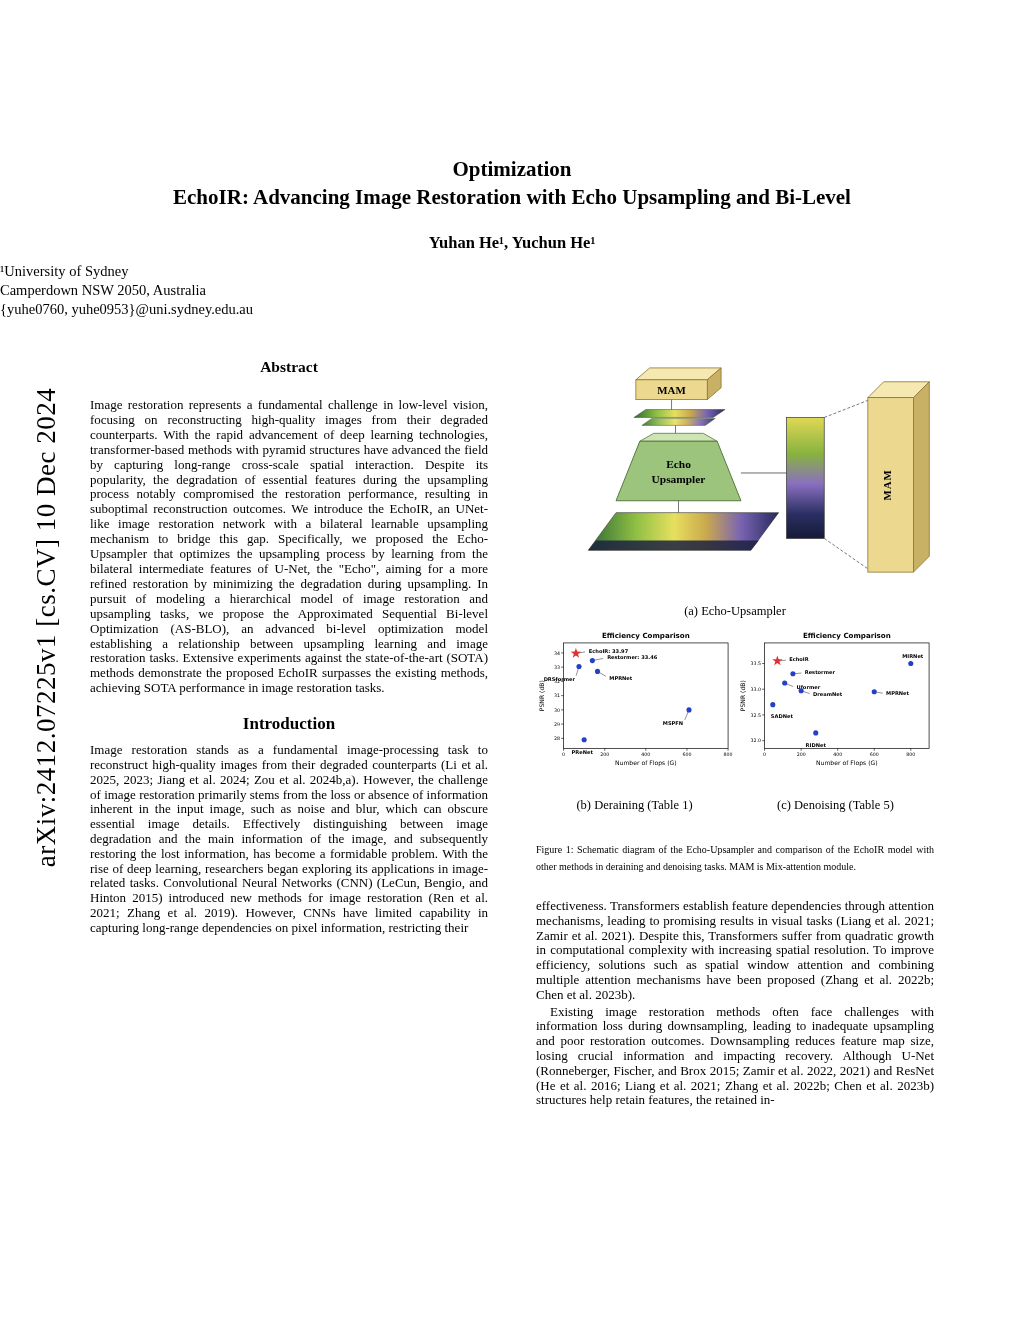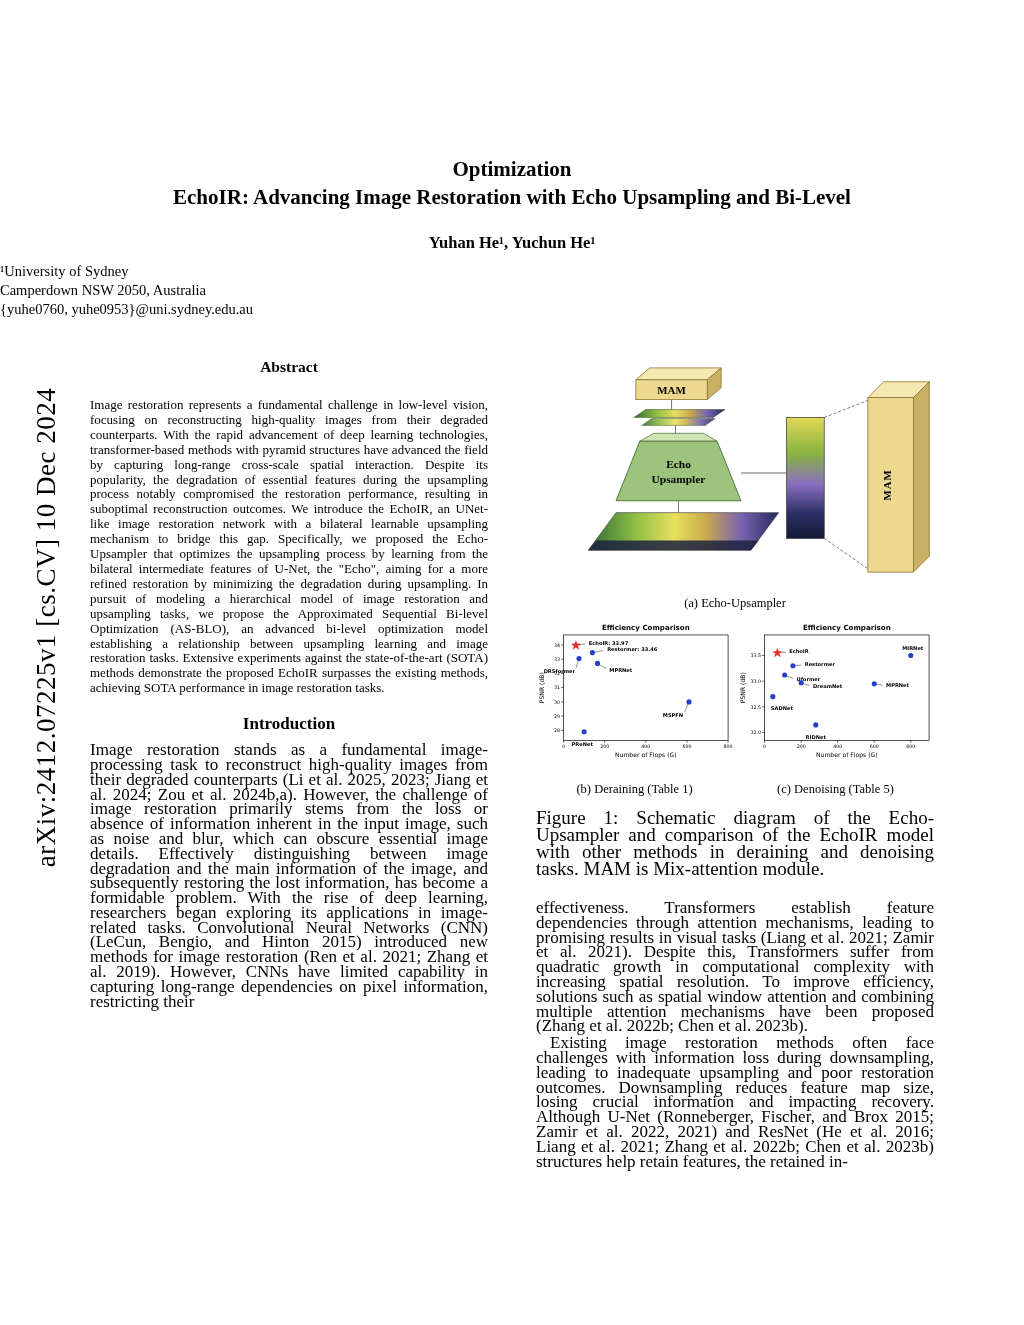--- a/index.html
+++ b/index.html
@@ -9,33 +9,33 @@
         text-align:center;font-size:27px;letter-spacing:0.5px;white-space:nowrap;}
   .paper-title{position:absolute;top:155px;left:0;right:0;text-align:center;
         font-weight:bold;font-size:21px;line-height:28px;}
   .authors{position:absolute;top:233px;left:0;right:0;text-align:center;font-weight:bold;font-size:16.5px;font-family:Liberation Serif, serif;}
   .affiliation{position:absolute;top:262px;left:0;right:0;text-align:left;font-size:14.5px;line-height:19px;}
   .col-left{position:absolute;left:90px;top:358px;width:398px;}
   .col-right{position:absolute;left:536px;top:356px;width:398px;}
   .abstract-head{text-align:center;font-weight:bold;font-size:15.5px;margin-bottom:22px;}
   .abstract-text{font-size:13px;line-height:14.9px;text-align:justify;}
   .section-head{text-align:center;font-weight:bold;font-size:17px;margin:18px 0 9px 0;}
-  .body-text{font-size:17px;line-height:14.8px;text-align:justify;}
+  .body-text{font-size:13px;line-height:14.8px;text-align:justify;}
   .indent{text-indent:14px;}
   .para{margin:0 0 0 0;}
   .footnote{margin-top:16px;}
   .footnote-rule{width:240px;border-top:1px solid #000;margin-bottom:5px;}
   .footnote-text{font-size:12px;line-height:15px;}
   .schematic-wrap{width:398px;}
   .schematic-wrap svg{display:block;}
-  .subcap{text-align:center;font-size:12.5px;margin-top:10px;}
+  .subcap{text-align:center;font-size:12.5px;margin-top:18px;}
   .charts-row{display:flex;gap:4px;margin-top:10px;}
   .chart{width:197px;}
   .chart svg{display:block;font-family:"DejaVu Sans","Liberation Sans",sans-serif;}
-  .fig-caption{font-size:19px;line-height:17px;text-align:justify;margin-top:12px;}
+  .fig-caption{font-size:10px;line-height:17px;text-align:justify;margin-top:28px;}
   .right-body{margin-top:24px;}
   svg text{fill:#000;}
 </style>
 </head>
 <body>
 
 <div class="page">
 
   <div class="arxiv-banner">arXiv:2412.07225v1  [cs.CV]  10 Dec 2024</div>
 

